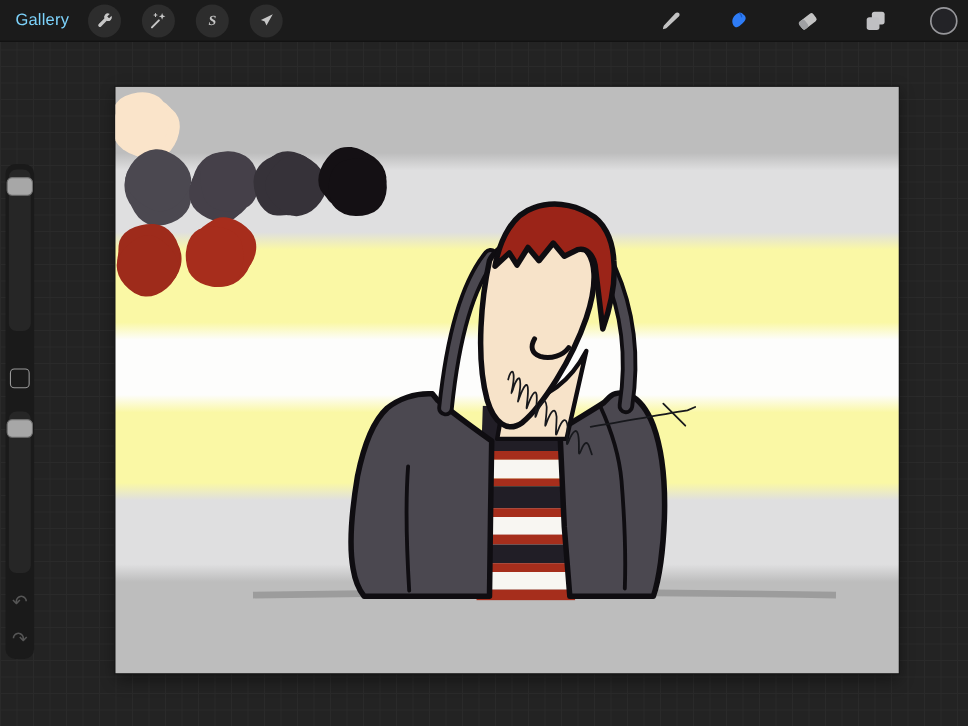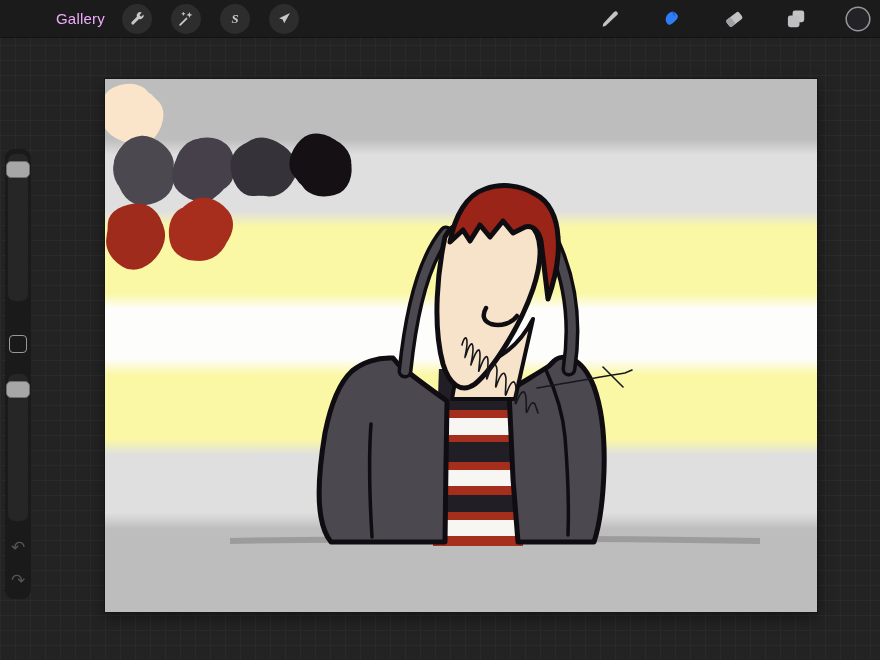--- a/index.html
+++ b/index.html
@@ -10,21 +10,21 @@
          background-image:
            linear-gradient(#2a2a2a 1px, transparent 1px),
            linear-gradient(90deg,#2a2a2a 1px, transparent 1px);
          background-size:15px 15px; }
 
   
   .topbar { position:absolute; left:0; top:0; width:880px; height:38px;
             background:#1b1b1b; border-bottom:1px solid #111;
             display:flex; align-items:center; justify-content:space-between; z-index:30; }
   .tb-left { display:flex; align-items:center; padding-left:14px; }
-  .gallery { color:#f0abfc; font-size:15px; letter-spacing:.2px; margin-right:17px; cursor:default;margin-left:42px; }
+  .gallery { color:#7dd3fc; font-size:15px; letter-spacing:.2px; margin-right:17px; cursor:default; }
   .tool-circle { width:30px; height:30px; border-radius:50%; background:#2d2d2d;
                  display:flex; align-items:center; justify-content:center; margin-right:19px; }
   .tb-right { display:flex; align-items:center; gap:36px; padding-right:9px; }
   .tb-right .glyph { width:26px; height:26px; display:flex; align-items:center; justify-content:center; }
   svg.icon { display:block; }
 
   
   .sidebar { position:absolute; left:5px; top:149px; width:26px; height:450px;
              background:#1a1a1a; border-radius:9px; z-index:25; }
   .slider-track { position:absolute; left:3px; width:20px; background:#262626; border-radius:7px; }

